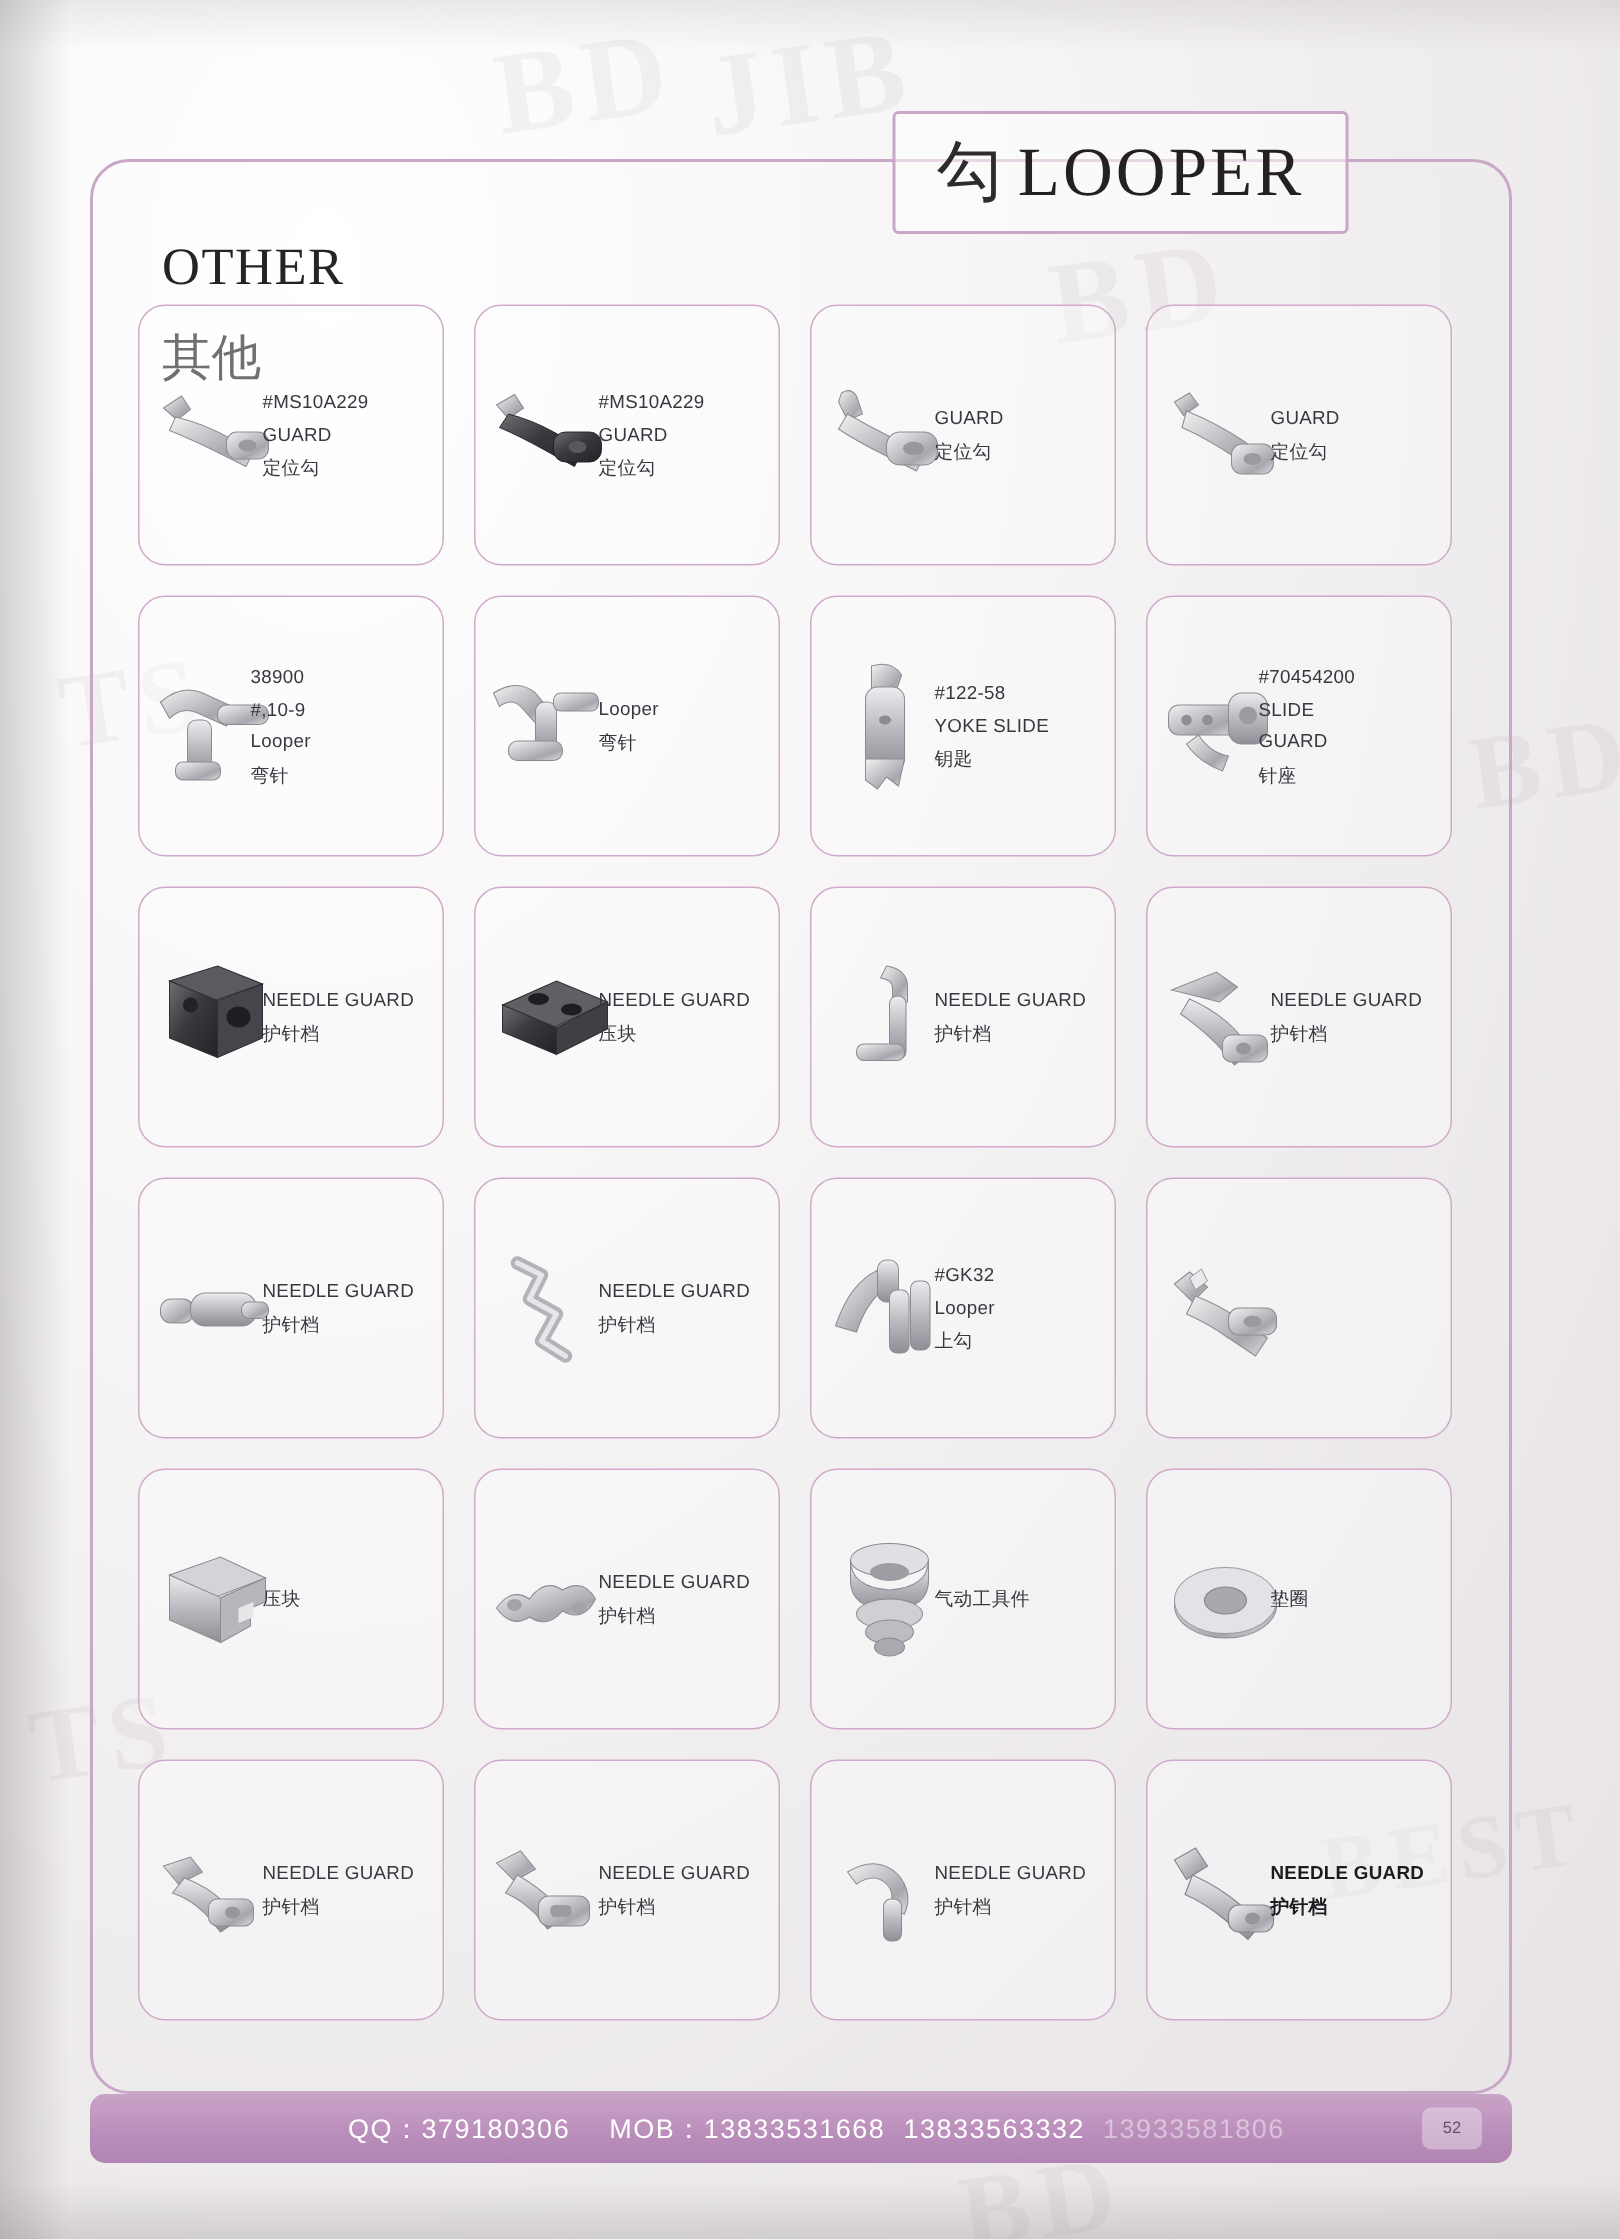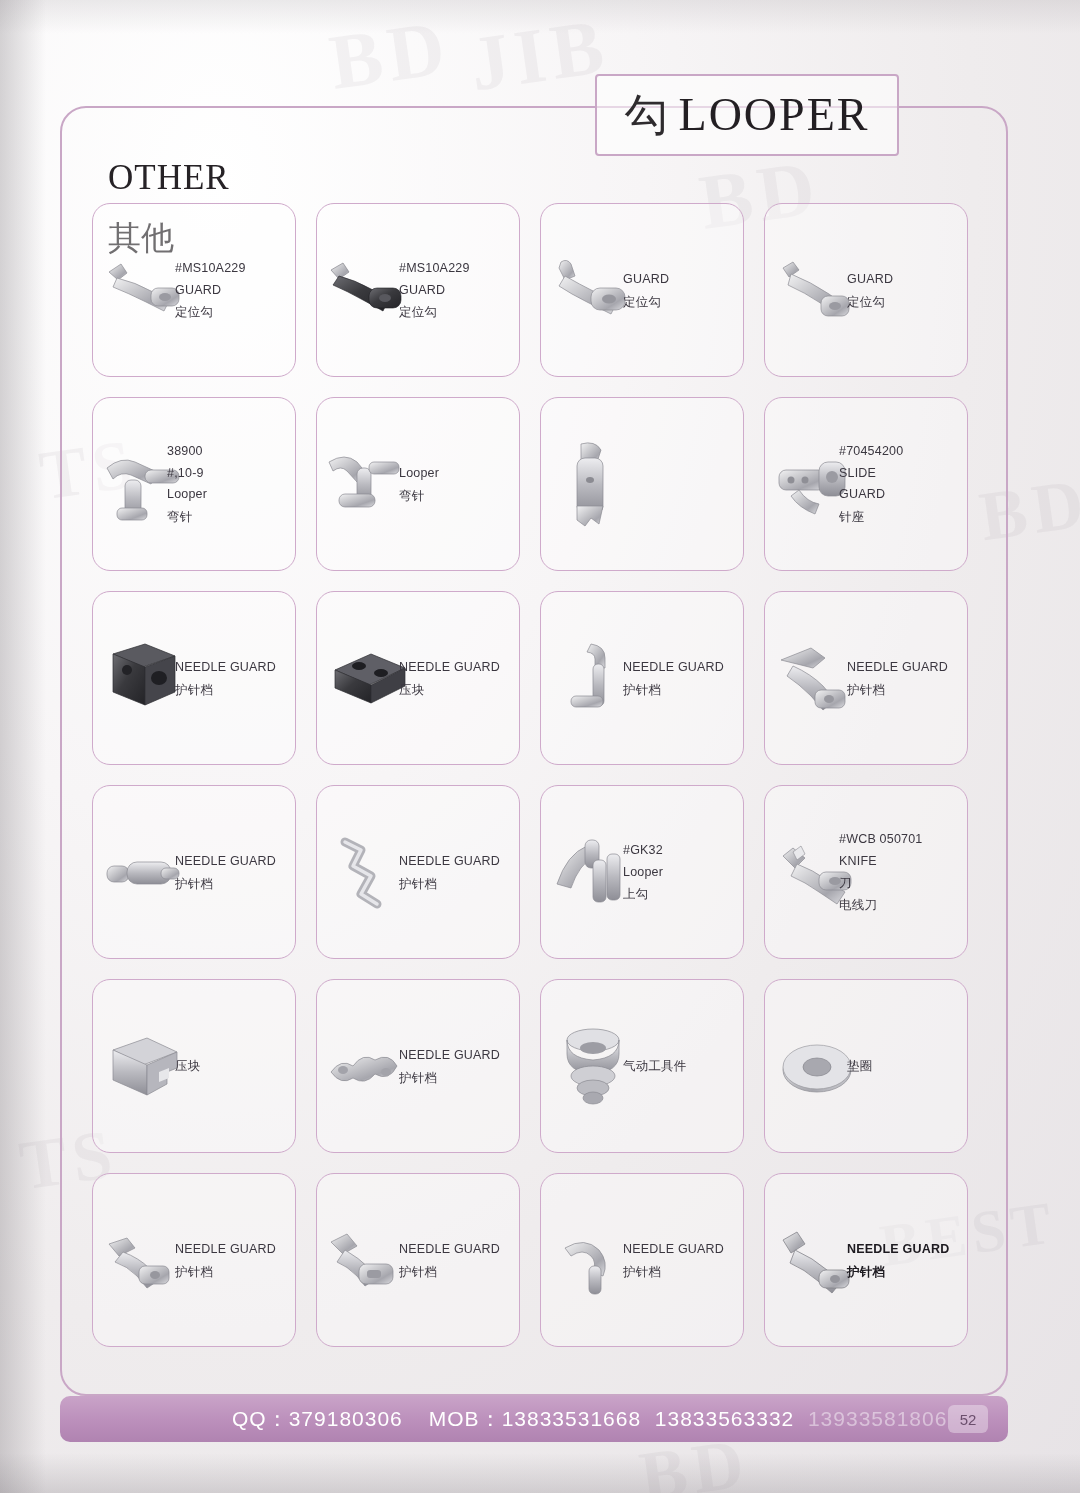--- a/index.html
+++ b/index.html
@@ -159,36 +159,36 @@
     width: 948px;
     height: 46px;
     border-radius: 10px;
     background: linear-gradient(180deg, #c9a3c8 0%, #bb8fbb 55%, #b083b1 100%);
     display: flex;
     align-items: center;
   }
   #footer .ftxt {
     margin-left: 172px;
     color: #ffffff;
-    font-size: 21px;
+    font-size: 18px;
     letter-spacing: 1px;
     white-space: nowrap;
   }
   #footer .ftxt .faded { color: rgba(255,255,255,0.45); }
   #footer .gap { display: inline-block; width: 26px; }
   #page-num {
     position: absolute;
     right: 20px;
     top: 9px;
     width: 40px;
     height: 28px;
     border-radius: 6px;
     background: rgba(255,255,255,0.35);
     color: #6b4f6d;
-    font-size: 15px;
+    font-size: 11px;
     display: flex;
     align-items: center;
     justify-content: center;
   }
 
   
   #edge-left {
     position: absolute; left: 0; top: 0; width: 46px; height: 1493px;
     background: linear-gradient(90deg, rgba(120,115,120,0.30), rgba(120,115,120,0) 100%);
     pointer-events: none;
@@ -453,20 +453,25 @@
     <stop offset="50%" stop-color="#b9b9bf"></stop>
     <stop offset="100%" stop-color="#8e8e96"></stop>
   </linearGradient>
 </defs>
     <path d="M34 12 q14 -4 20 6 l-4 12 -16 2 z" fill="url(#mg)" stroke="#8b8b92" stroke-width="0.7"></path>
     <rect x="30" y="26" width="26" height="56" rx="8" fill="url(#mgv)" stroke="#8b8b92" stroke-width="0.7"></rect>
     <ellipse cx="43" cy="48" rx="4" ry="3" fill="#8b8b92"></ellipse>
     <path d="M30 74 l26 0 -4 18 -8 -6 -6 8 -8 -6 z" fill="url(#mg)" stroke="#8b8b92" stroke-width="0.7"></path>
   </svg>
         </div>
+        <div class="txt">
+          <div>#122-58</div>
+          <div>YOKE SLIDE</div>
+          <div class="cn">钥匙</div>
+        </div>
       </div>
       <div class="cell wide">
         <div class="art">
           <svg viewBox="0 0 92 104" xmlns="http://www.w3.org/2000/svg">
 <defs>
   <linearGradient id="mg" x1="0" y1="0" x2="1" y2="1">
     <stop offset="0%" stop-color="#f2f2f3"></stop>
     <stop offset="38%" stop-color="#c9c9cd"></stop>
     <stop offset="70%" stop-color="#a6a6ad"></stop>
     <stop offset="100%" stop-color="#dcdce0"></stop>
@@ -741,26 +746,20 @@
     <stop offset="100%" stop-color="#8e8e96"></stop>
   </linearGradient>
 </defs>
     <path d="M12 36 l10 -8 12 10 -10 10 z" fill="url(#mg)" stroke="#8b8b92" stroke-width="0.7"></path>
     <path d="M22 32 l8 -6 4 8 -8 6 z" fill="#e9e9ec" stroke="#8b8b92" stroke-width="0.6"></path>
     <path d="M26 44 q16 6 30 16 l18 12 -8 12 -18 -12 q-14 -10 -28 -16 z" fill="url(#mg)" stroke="#8b8b92" stroke-width="0.7"></path>
     <rect x="48" y="52" width="32" height="18" rx="7" fill="url(#mg)" stroke="#8b8b92" stroke-width="0.7"></rect>
     <ellipse cx="64" cy="61" rx="6" ry="4" fill="#9a9aa1"></ellipse>
   </svg>
         </div>
-        <div class="txt">
-          <div>#WCB 050701</div>
-          <div>KNIFE</div>
-          <div class="cn">刀</div>
-          <div class="cn">电线刀</div>
-        </div>
       </div>
       <div class="cell">
         <div class="art">
           <svg viewBox="0 0 92 104" xmlns="http://www.w3.org/2000/svg">
 <defs>
   <linearGradient id="mg" x1="0" y1="0" x2="1" y2="1">
     <stop offset="0%" stop-color="#f2f2f3"></stop>
     <stop offset="38%" stop-color="#c9c9cd"></stop>
     <stop offset="70%" stop-color="#a6a6ad"></stop>
     <stop offset="100%" stop-color="#dcdce0"></stop>

